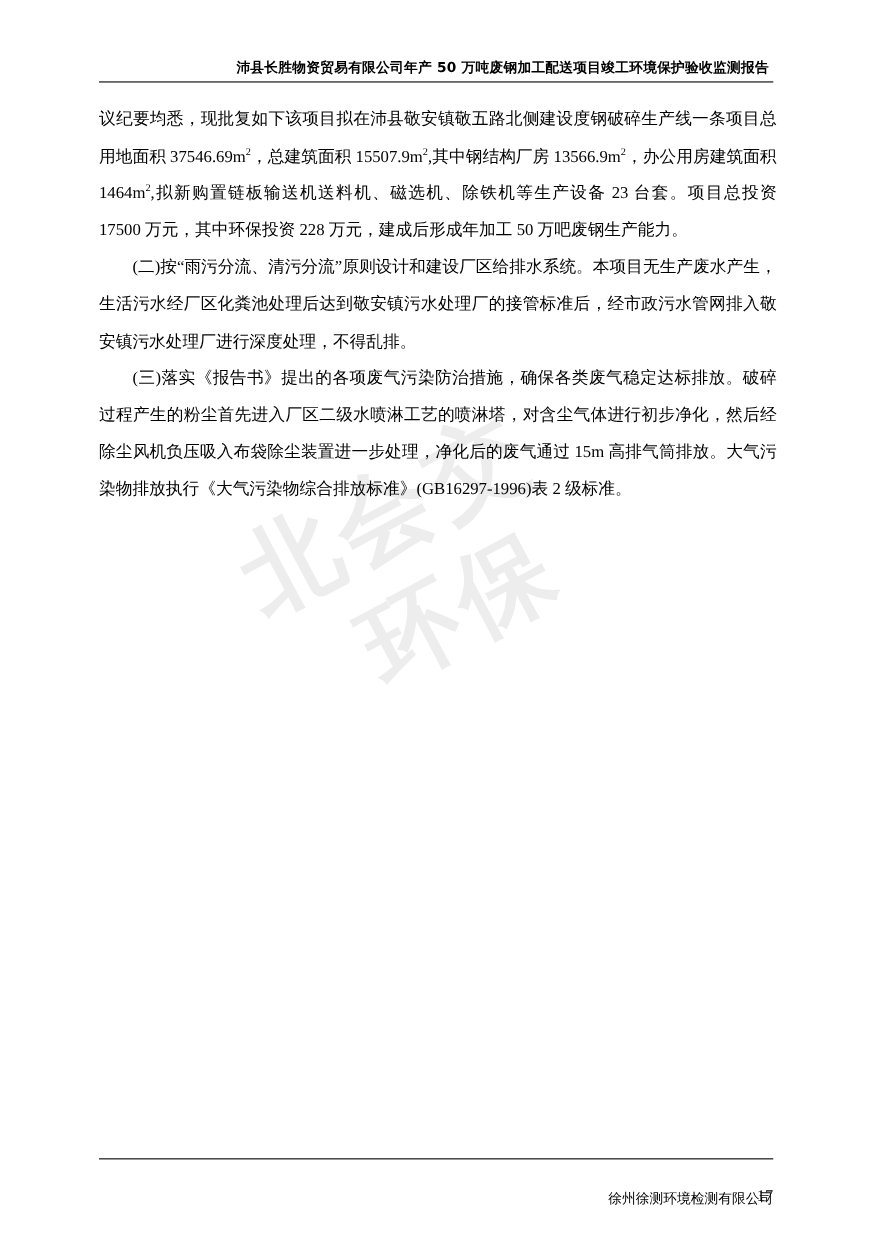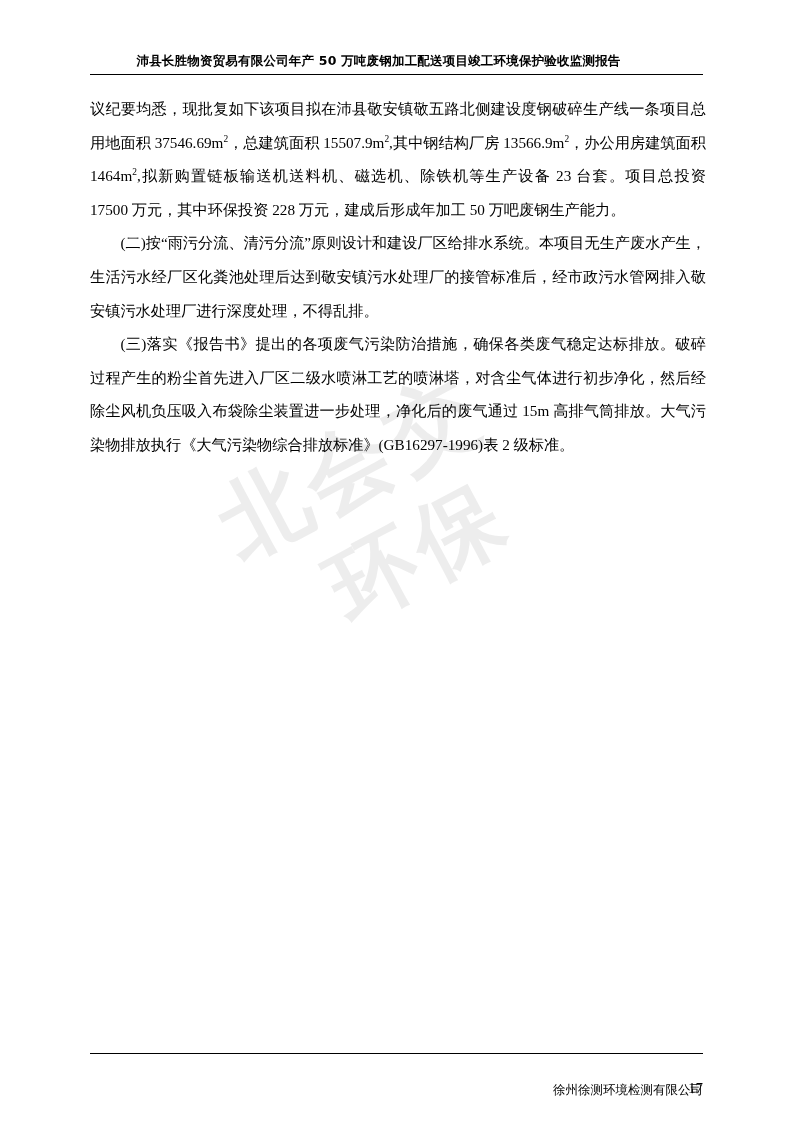--- a/index.html
+++ b/index.html
@@ -13,23 +13,23 @@
     height: 1122px;
     background: #ffffff;
     margin: 0 auto;
     overflow: hidden;
     font-family: "Liberation Serif", "DejaVu Serif", serif;
     color: #000000;
   }
   .header {
     position: absolute;
     top: 52px;
-    left: 72px;
+    left: 86px;
     width: 613px;
-    text-align: center;
+    text-align: right;
     font-family: "DejaVu Sans", "Liberation Sans", sans-serif;
     font-weight: bold;
     font-size: 12.5px;
     letter-spacing: 0.2px;
     line-height: 18px;
     white-space: nowrap;
   }
   .header-rule {
     position: absolute;
     top: 74px;

